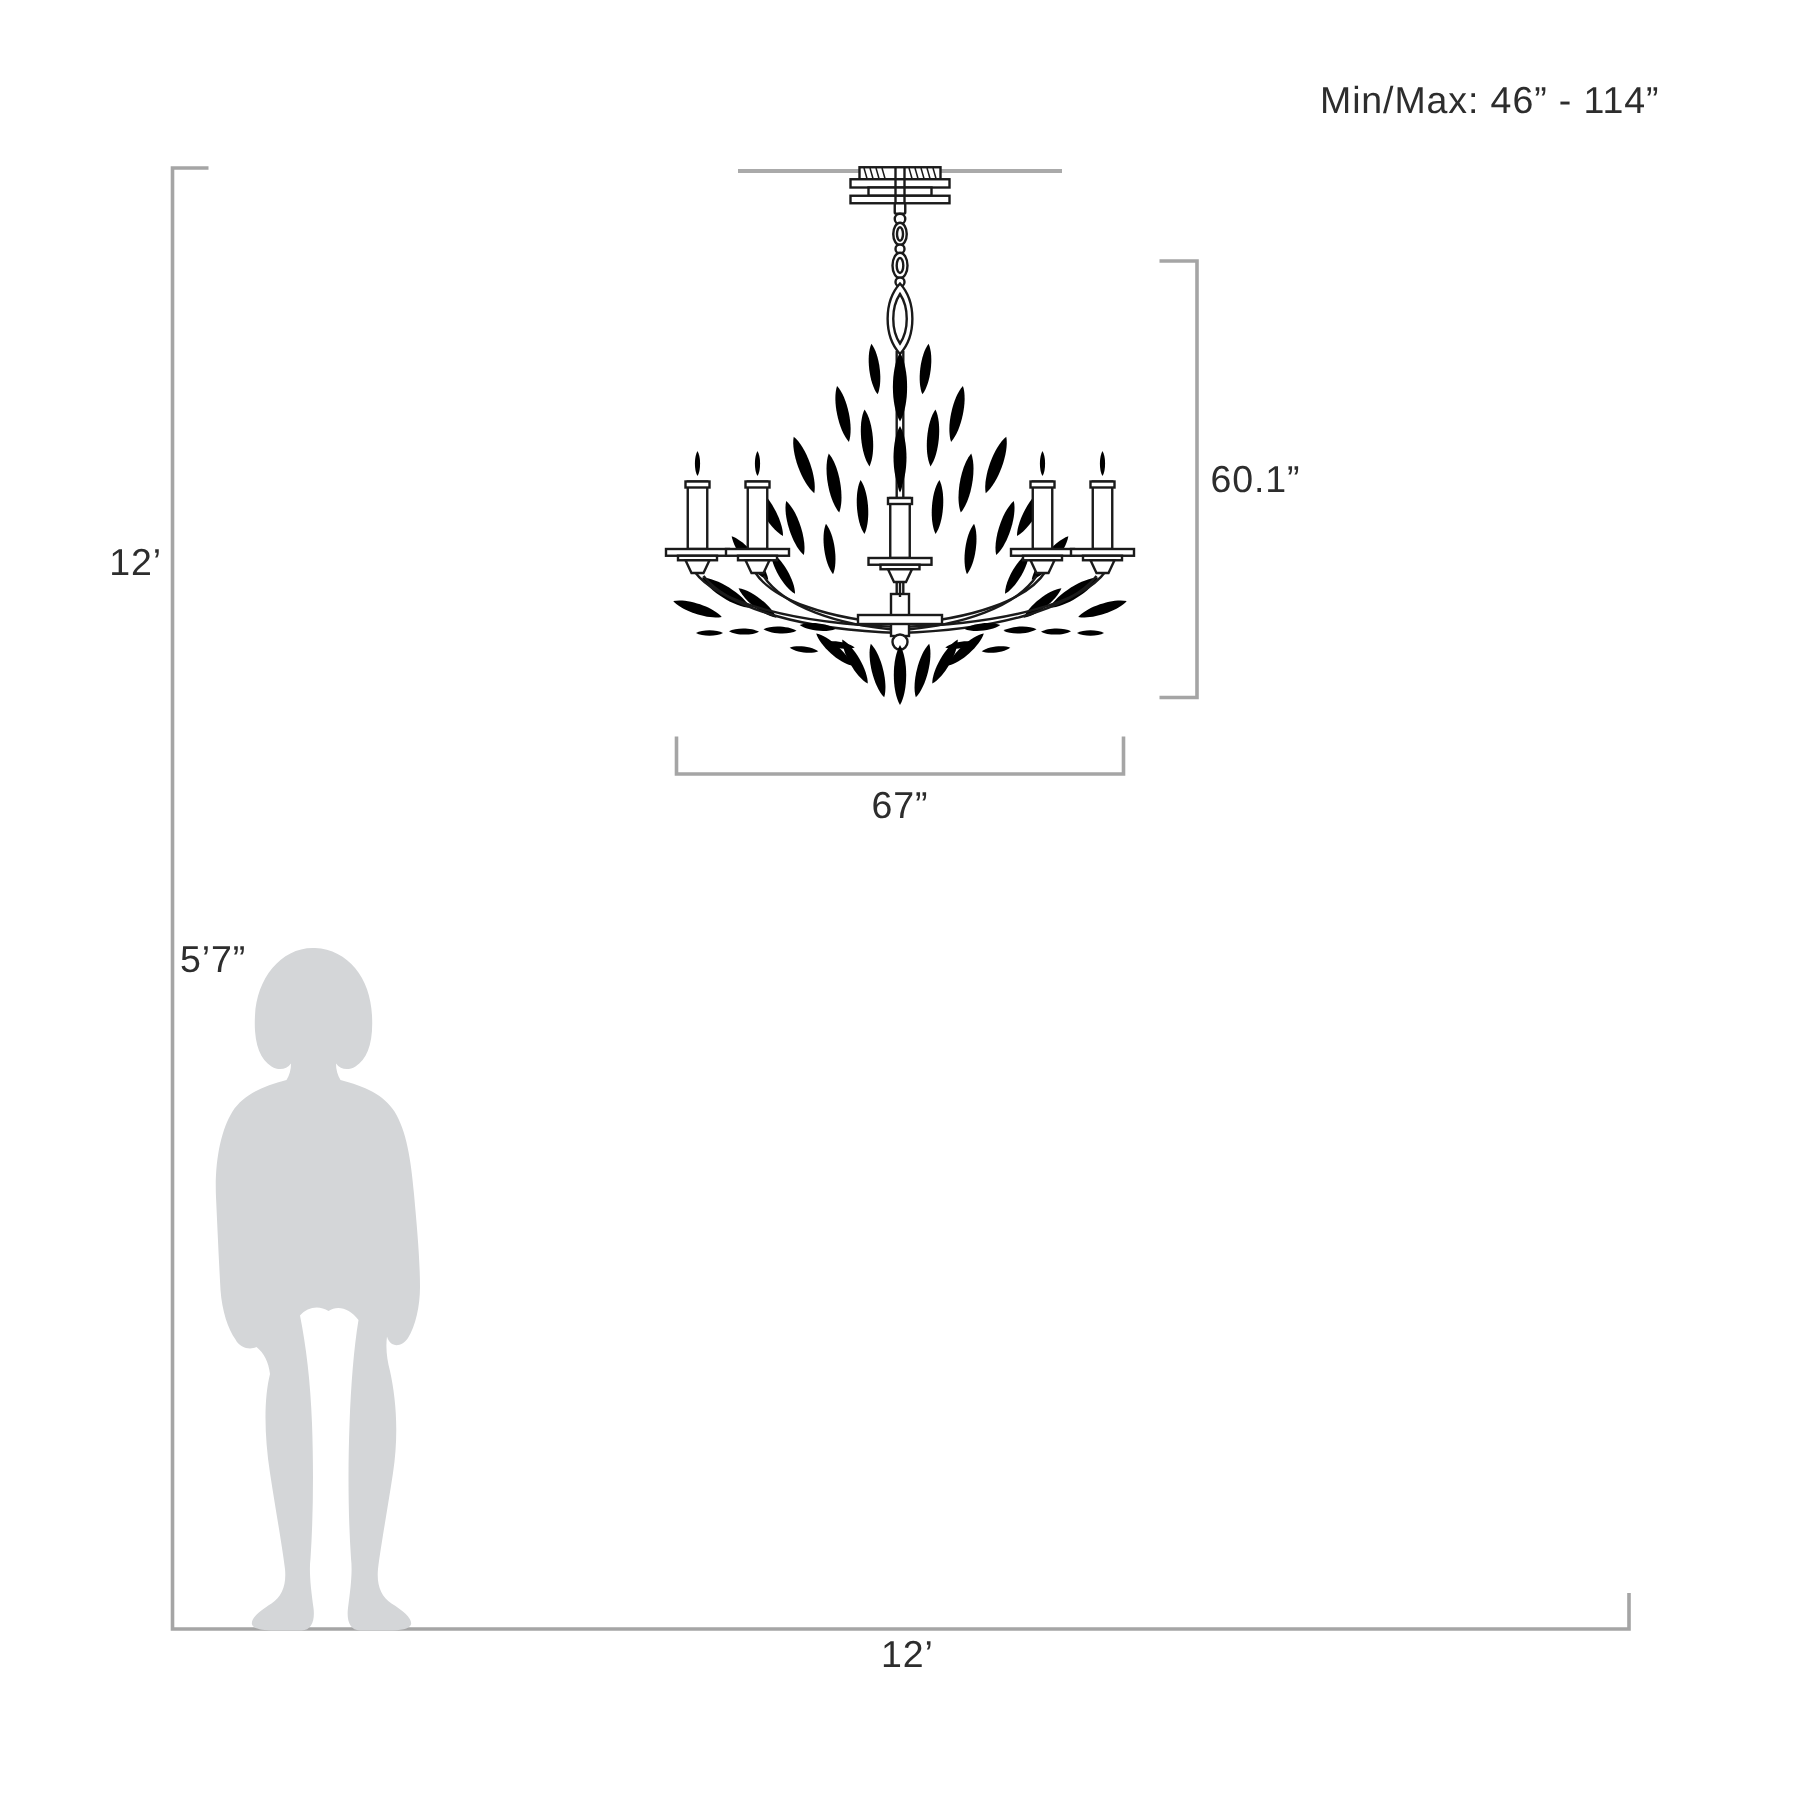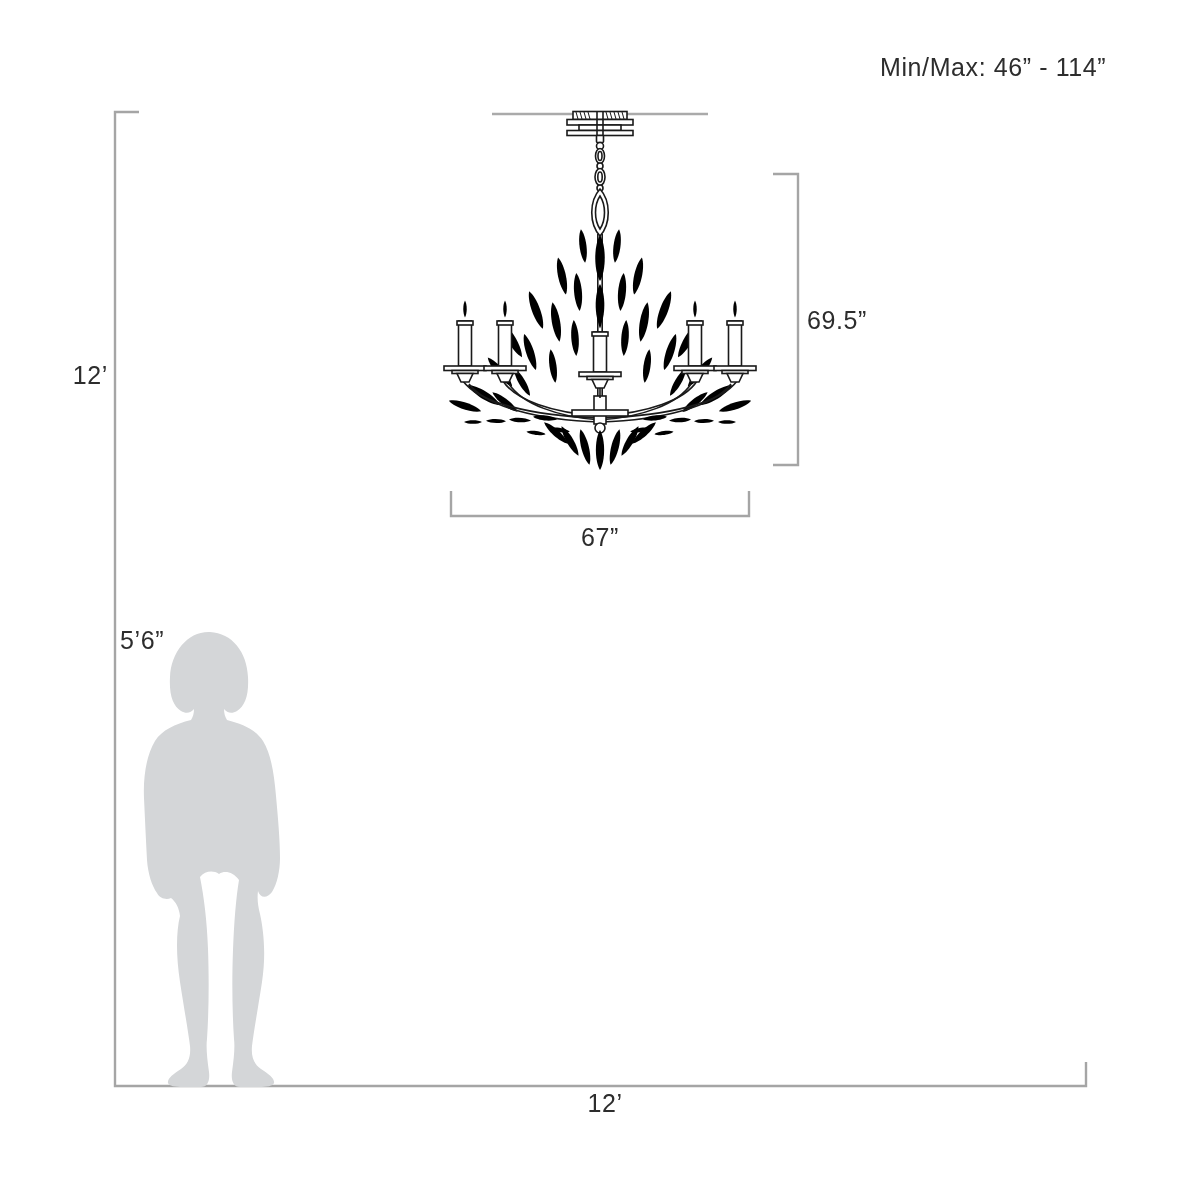--- a/index.html
+++ b/index.html
@@ -232,20 +232,20 @@
 
     <polyline class="dim" stroke-width="2" points="773,174 798,174 798,465 773,465"></polyline>
 
     <polyline class="dim" stroke-width="2" points="451,491 451,516 749,516 749,491"></polyline>
   </svg>
 
   <div class="dim-label" style="left:880px; top:54px;">Min/Max: 46” - 114”</div>
 
   <div class="dim-label right" style="left:40px; top:362px; width:68px;">12’</div>
 
-  <div class="dim-label" style="left:120px; top:627px;">5’6”</div>
-
-  <div class="dim-label" style="left:807px; top:307px;">69.5”</div>
+  <div class="dim-label" style="left:120px; top:627px;">5’7”</div>
+
+  <div class="dim-label" style="left:807px; top:307px;">60.1”</div>
 
   <div class="dim-label center" style="left:540px; top:524px; width:120px;">67”</div>
 
   <div class="dim-label center" style="left:545px; top:1090px; width:120px;">12’</div>
 </div>
 
 </body></html>

